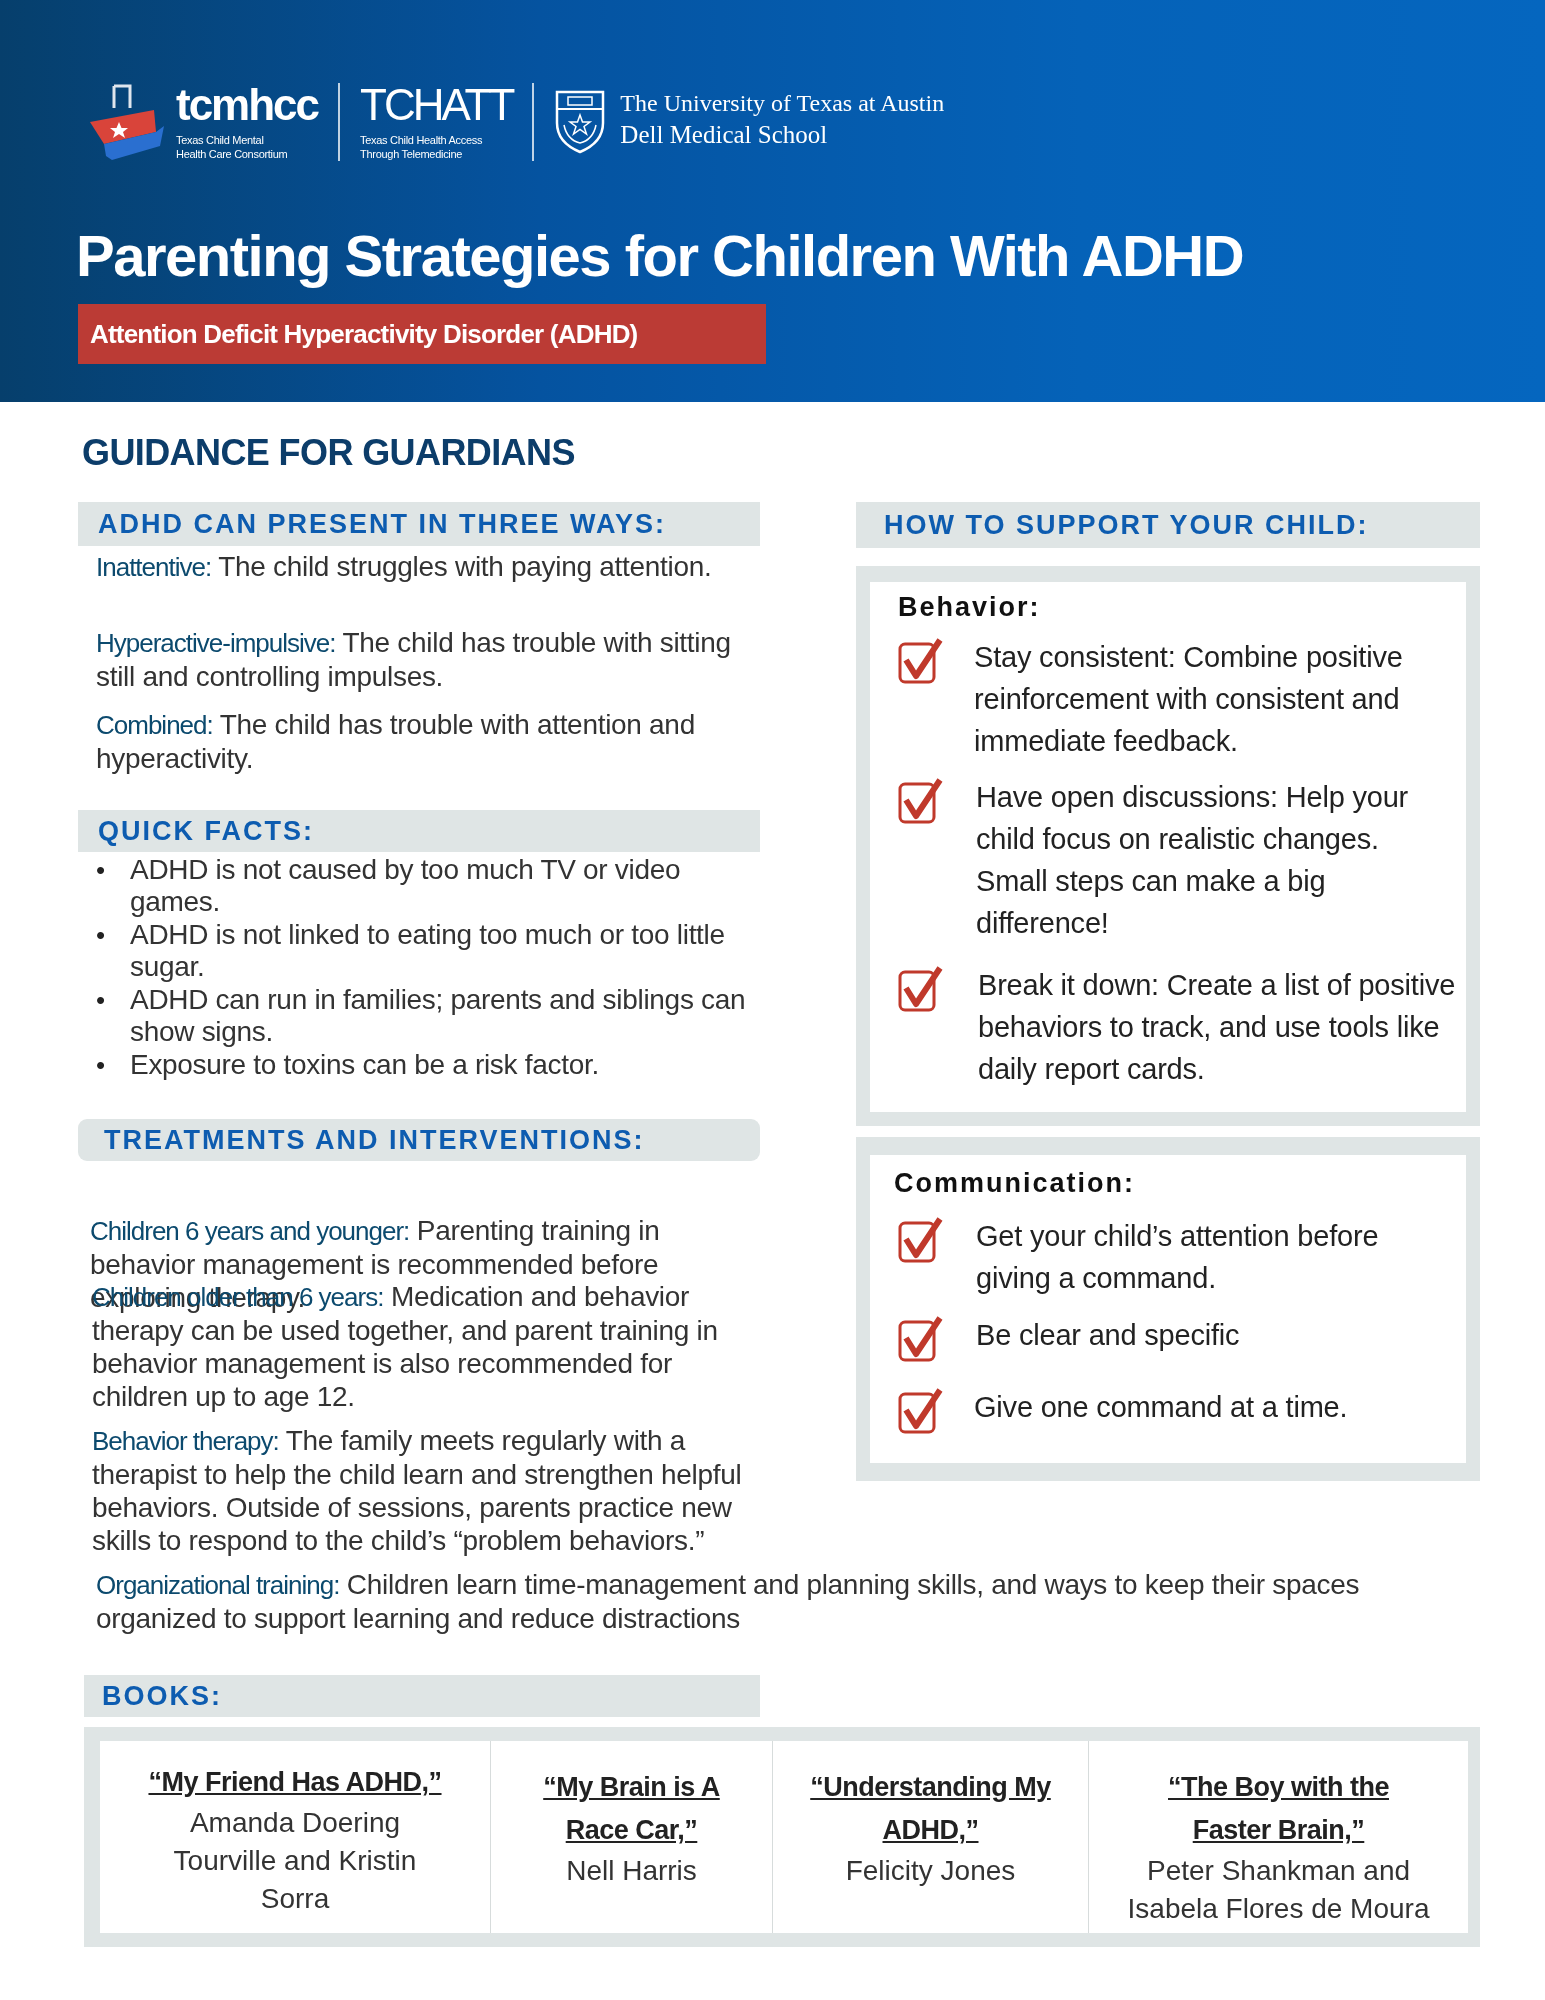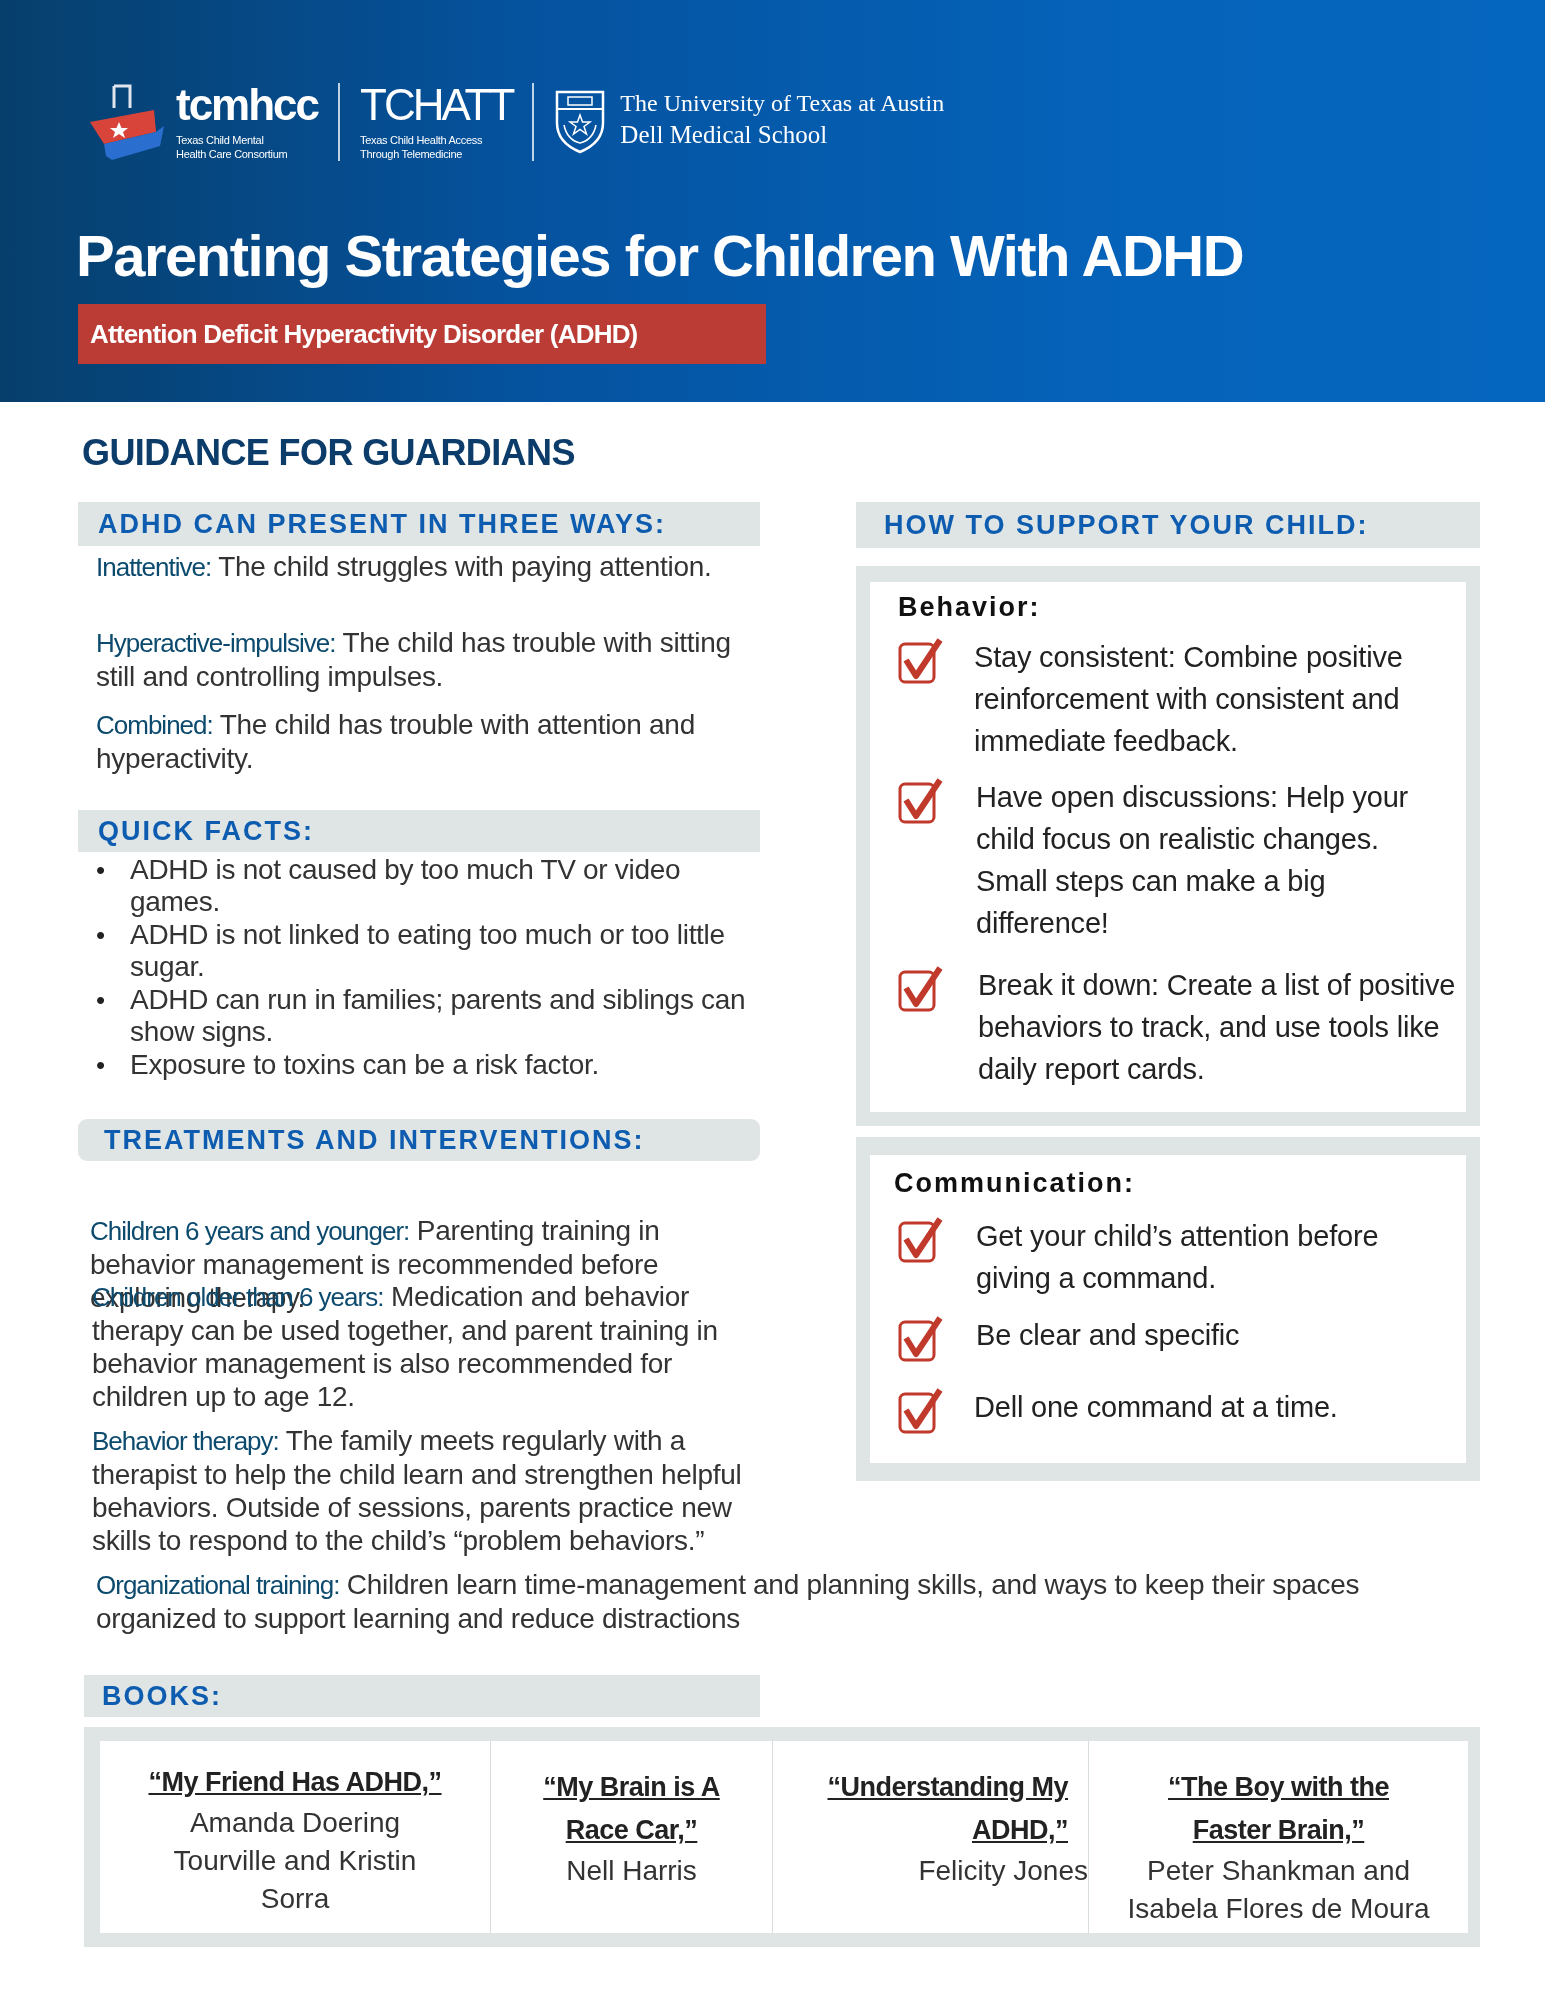--- a/index.html
+++ b/index.html
@@ -195,35 +195,35 @@
       <rect x="2" y="8" width="34" height="38" rx="5" fill="none" stroke="#c0392b" stroke-width="3"></rect>
       <path d="M8 24 L18 40 L42 4" fill="none" stroke="#c0392b" stroke-width="6" stroke-linejoin="round"></path>
     </svg>
   <div class="check-text" style="margin-left:32px;">Be clear and specific</div>
 </div>
 <div class="check-item" style="left:898px; top:1386px; width:560px;">
   <svg class="check-icon" viewBox="0 0 46 50">
       <rect x="2" y="8" width="34" height="38" rx="5" fill="none" stroke="#c0392b" stroke-width="3"></rect>
       <path d="M8 24 L18 40 L42 4" fill="none" stroke="#c0392b" stroke-width="6" stroke-linejoin="round"></path>
     </svg>
-  <div class="check-text" style="margin-left:30px;">Dell one command at a time.</div>
+  <div class="check-text" style="margin-left:30px;">Give one command at a time.</div>
 </div>
 
 <div class="section-bar" style="left:84px; top:1675px; width:676px; height:42px; padding-left:18px;">BOOKS:</div>
 <div class="books-outer"></div>
 <div class="books-inner">
   <div class="book" style="width:390px; padding-top:20px;">
     <div class="book-title" style="padding:0 40px;">“My Friend Has ADHD,”</div>
     <div class="book-author" style="padding:0 60px;">Amanda Doering Tourville and Kristin Sorra</div>
   </div>
   <div class="book" style="width:282px;">
     <div class="book-title" style="padding:0 50px;">“My Brain is A Race Car,”</div>
     <div class="book-author">Nell Harris</div>
   </div>
-  <div class="book" style="width:316px;text-align:right;">
+  <div class="book" style="width:316px;">
     <div class="book-title" style="padding:0 20px;">“Understanding My ADHD,”</div>
     <div class="book-author">Felicity Jones</div>
   </div>
   <div class="book" style="width:380px;">
     <div class="book-title" style="padding:0 50px;">“The Boy with the Faster Brain,”</div>
     <div class="book-author" style="padding:0 10px;">Peter Shankman and Isabela Flores de Moura</div>
   </div>
 </div>
 
 </body></html>

